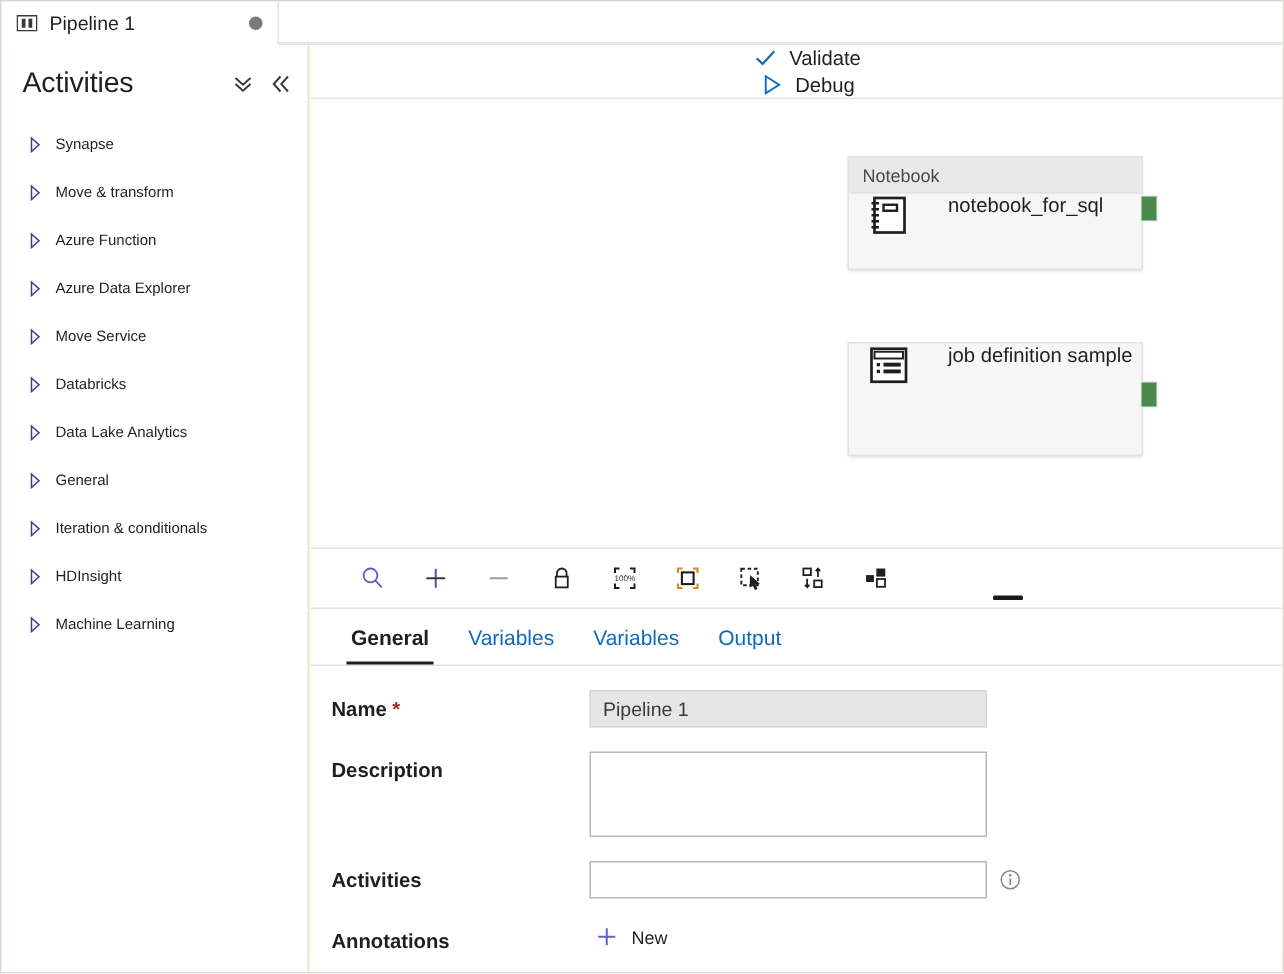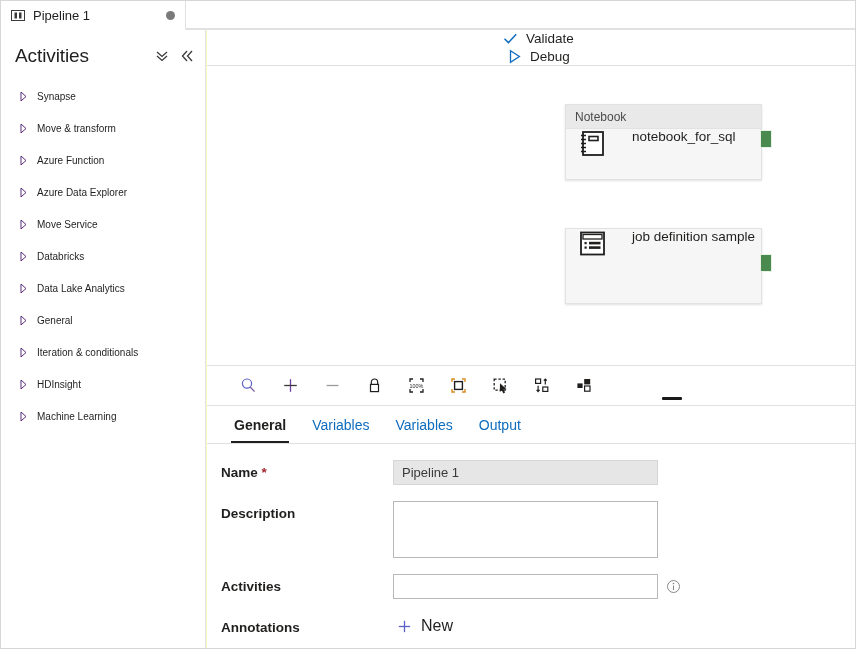--- a/index.html
+++ b/index.html
@@ -208,21 +208,21 @@
   .ta {
     width: 265px; height: 57px;
     border: 1px solid #b8b8b8; background: #ffffff;
     padding: 5px 8px; font-size: 13px; color: #201f1e;
     font-family: "Liberation Sans", sans-serif; resize: none; outline: 0;
   }
   .info-ico { width: 15px; height: 15px; margin-top: 5px; }
   .newbtn {
     display: flex; align-items: center; gap: 9px;
     cursor: pointer; background: transparent; border: 0; padding: 2px 4px;
-    font-size: 16px; color: #201f1e;
+    font-size: 12px; color: #201f1e;
     font-family: "Liberation Sans", sans-serif;
   }
   .plus-ico { width: 15px; height: 15px; }
 </style>
 </head>
 <body>
 
 <div id="app">
 
   <div class="tabstrip">

